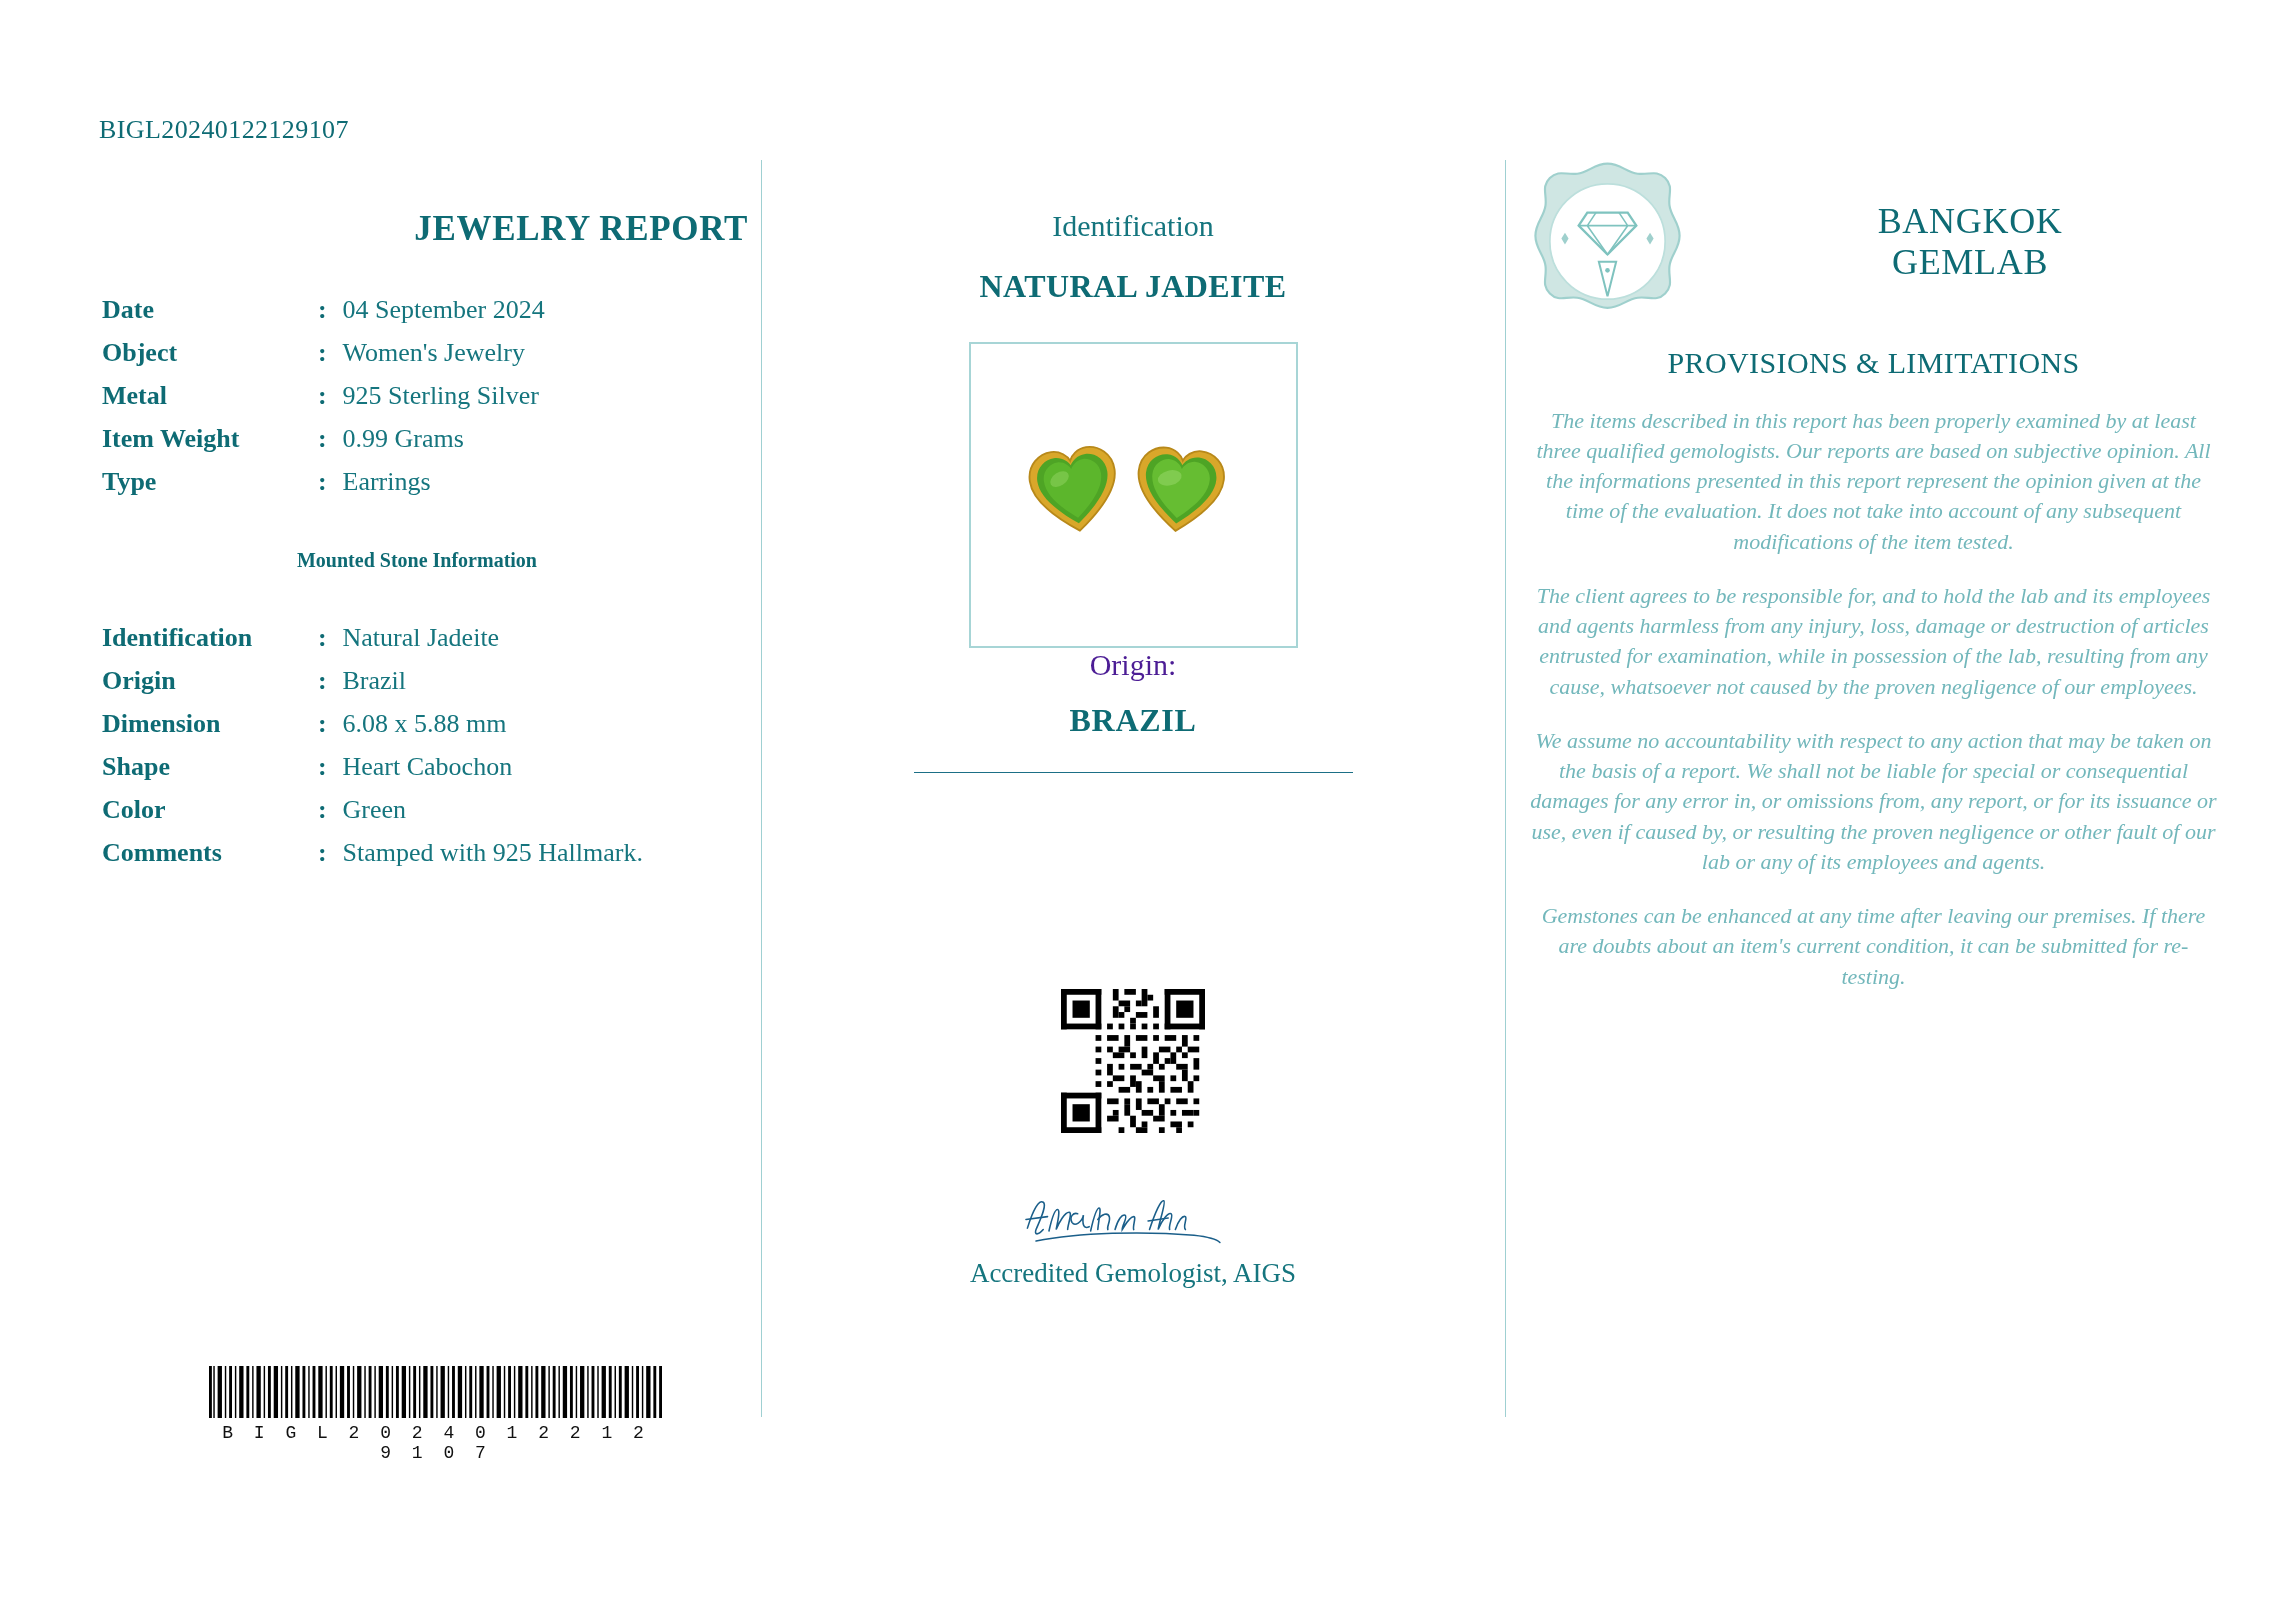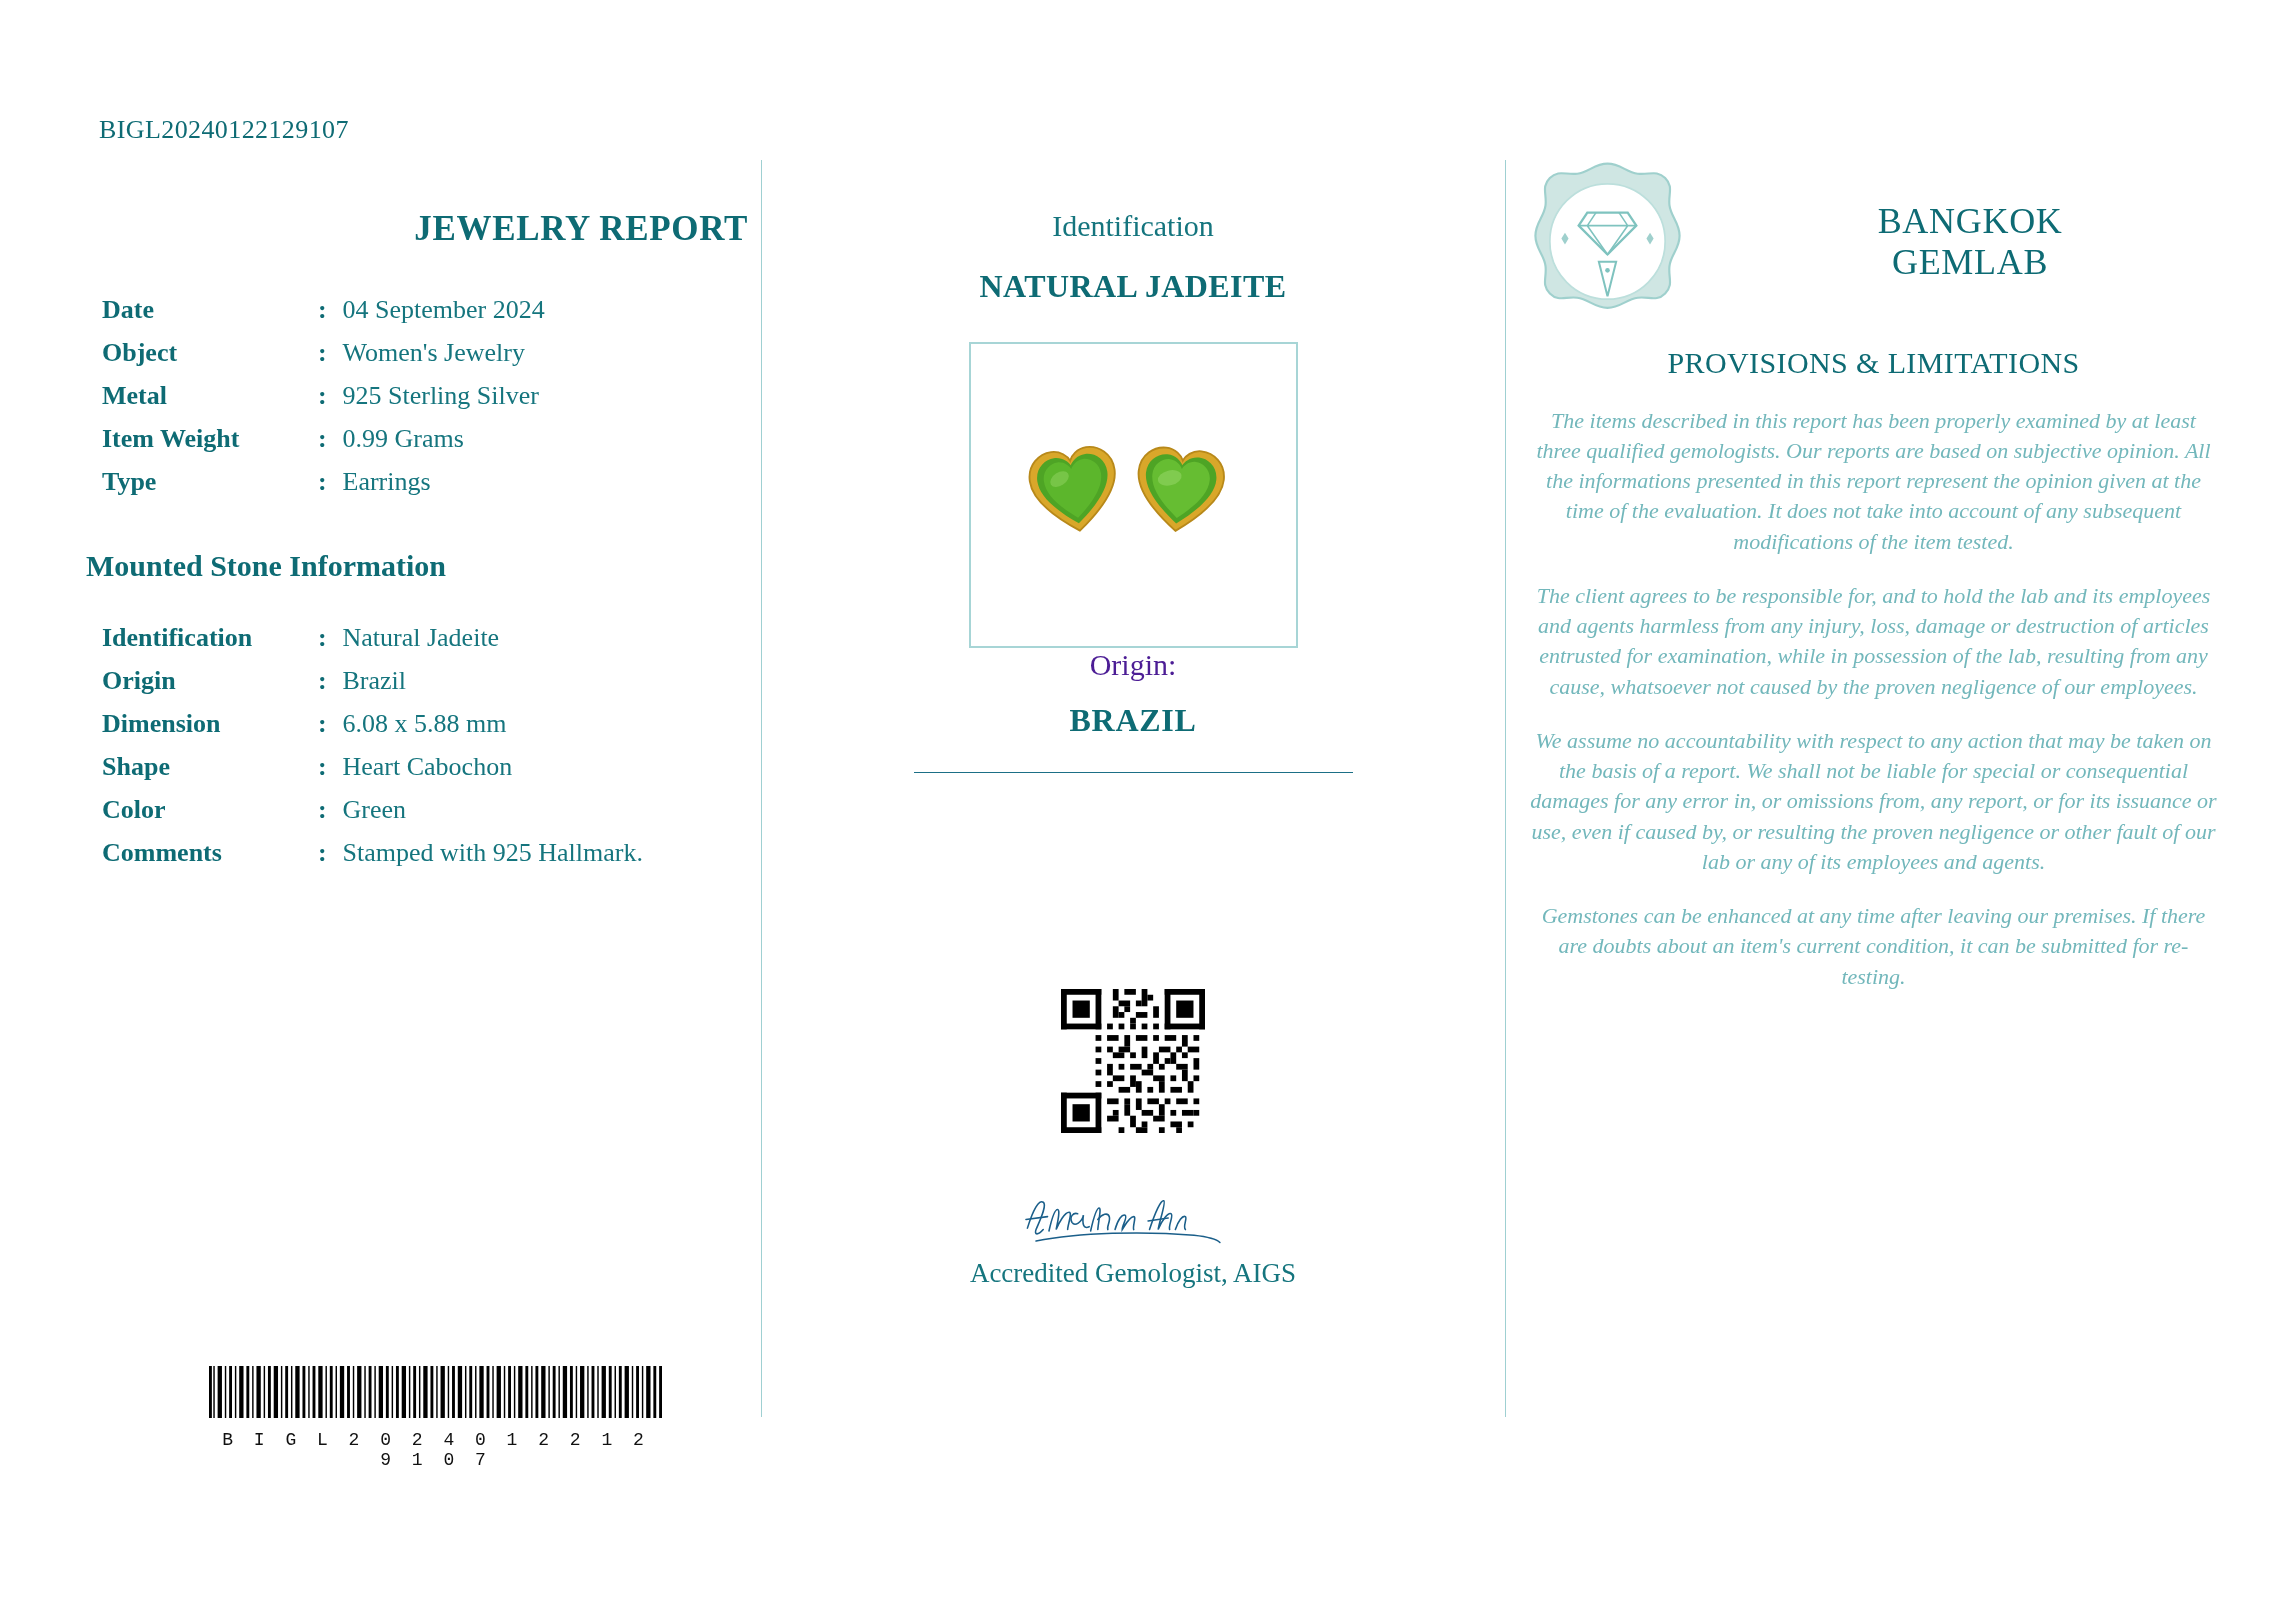--- a/index.html
+++ b/index.html
@@ -77,46 +77,47 @@
   .kv-colon {
     width: 24.5px;
     font-weight: bold;
     color: #0e6b74;
   }
   .kv-val {
     font-weight: normal;
     color: #15757e;
   }
   .section-title {
-    font-size: 30px;
+    text-align: center;
+    font-size: 20px;
     font-weight: bold;
     color: #0e6b74;
     margin-top: 46px;
-    margin-bottom: 33px;
+    margin-bottom: 44px;
   }
 
   
   .barcode-wrap {
     position: absolute;
     left: 209px;
     top: 1366px;
     width: 453px;
     text-align: center;
   }
   .barcode {
     height: 52px;
     width: 453px;
     display: block;
   }
   .barcode-text {
     font-family: "Liberation Mono", monospace;
     font-size: 18px;
     letter-spacing: 5px;
     color: #111;
-    margin-top: 12px;
+    margin-top: 5px;
   }
 
   
   .mid-col {
     position: absolute;
     left: 769px;
     top: 209px;
     width: 728px;
     text-align: center;
   }

